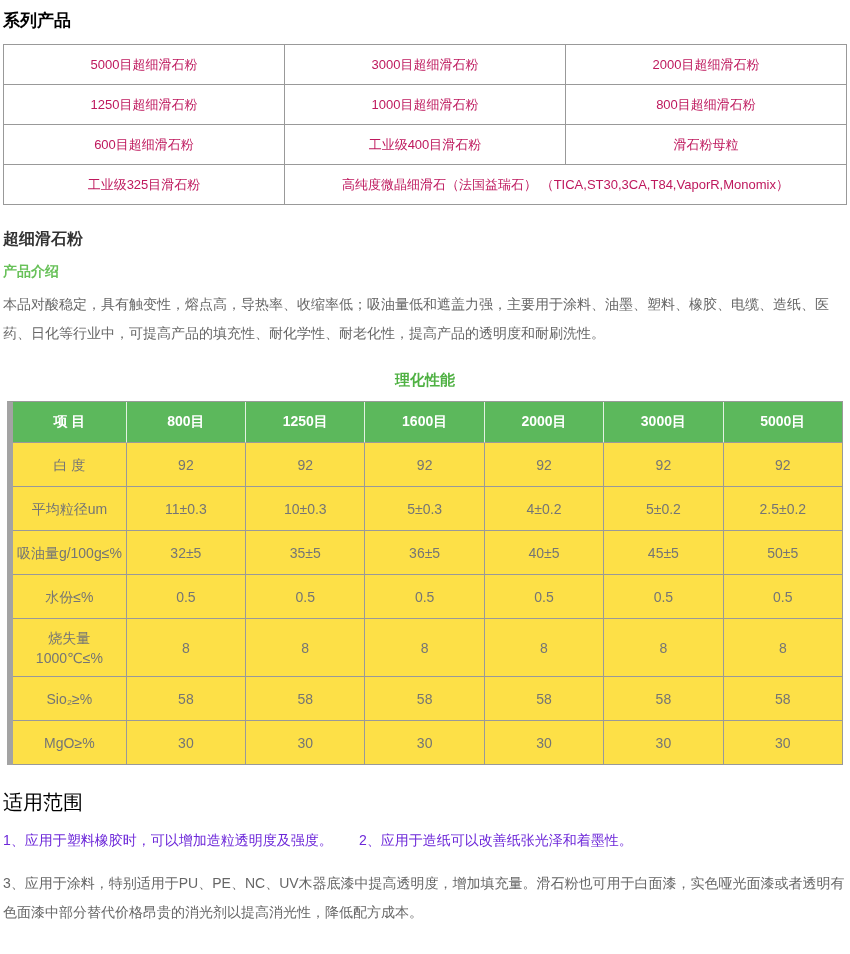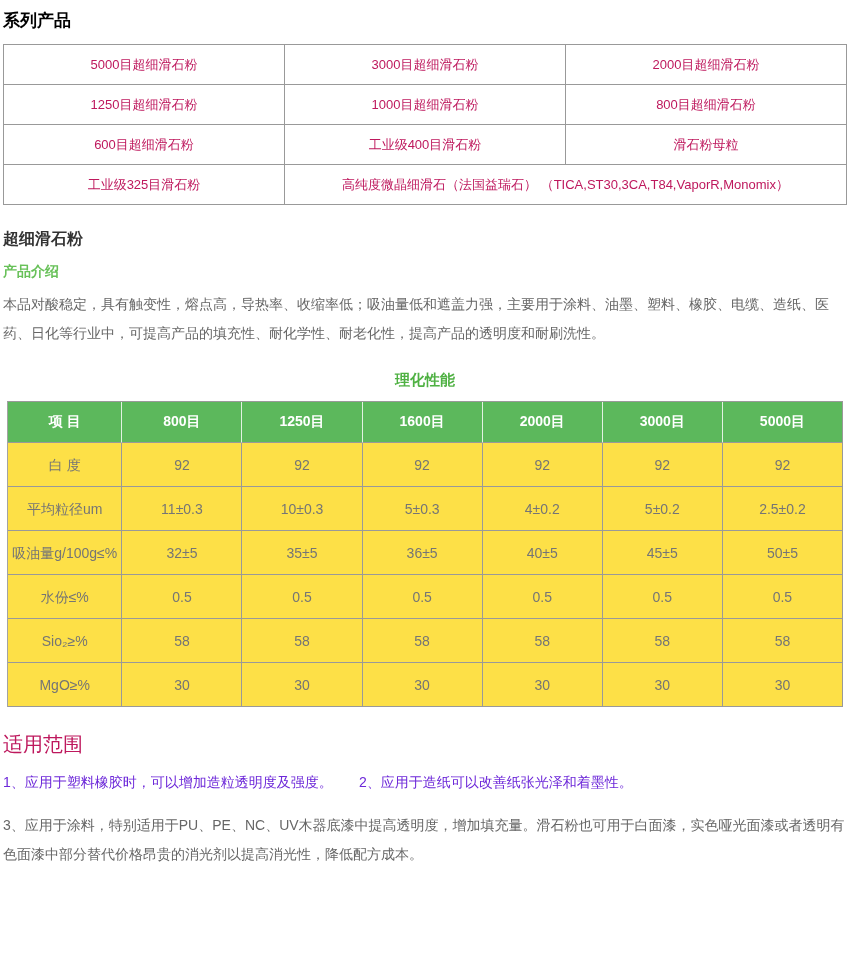--- a/index.html
+++ b/index.html
@@ -8,41 +8,41 @@
     font-family:"Liberation Sans","DejaVu Sans",sans-serif;
     color:#666;
   }
   .page{padding:0 3px;}
 
   
   .h-green{color:#000000;font-size:17px;font-weight:bold;margin:10px 0 0 0;line-height:22px;}
   .h-dark{color:#333;font-size:16px;font-weight:bold;margin:24px 0 0 0;line-height:20px;}
   .h-intro{color:#68c159;font-size:14px;font-weight:bold;margin:13px 0 0 0;line-height:19px;}
   .h-props{color:#4fb143;font-size:15px;font-weight:bold;margin:22px 0 0 0;line-height:19px;text-align:center;}
-  .h-scope{color:#be185d;font-size:20px;font-weight:500;margin:24px 0 0 0;line-height:26px;}
+  .h-scope{color:#000000;font-size:20px;font-weight:500;margin:24px 0 0 0;line-height:26px;}
 
   
   table.series{
     width:100%;border-collapse:collapse;margin-top:12px;
     font-size:13px;color:#be185d;table-layout:fixed;
   }
   table.series td{
     border:1px solid #999;text-align:center;height:39px;
     padding:0 4px;
   }
 
   
   .para{font-size:14px;color:#666;line-height:29px;margin:9px 0 0 0;}
 
   
   table.props{
     width:calc(100% - 8px);margin:12px auto 0 auto;
     border-collapse:separate;border-spacing:0;
     font-size:14px;color:#757575;table-layout:fixed;
-    border-top:1px solid #999;border-left:1px solid #a3a3a3;
+    border-top:1px solid #999;border-left:6px solid #a3a3a3;
   }
   table.props th{
     background:#5cb85c;color:#ffffff;font-weight:bold;height:40px;
     border-right:1px solid #e2f2e2;border-bottom:1px solid #999;
     text-align:center;padding:0 2px;font-size:14px;
   }
   table.props th:last-child{border-right:1px solid #999;}
   table.props td{
     border-right:1px solid #999;border-bottom:1px solid #999;
     text-align:center;height:43px;padding:0 2px;background:#fde047;
@@ -147,20 +147,30 @@
       </tr>
       <tr>
         <td class="lbl">水份≤%</td>
         <td>0.5</td>
         <td>0.5</td>
         <td>0.5</td>
         <td>0.5</td>
         <td>0.5</td>
         <td>0.5</td>
       </tr>
+      <tr class="row-loss">
+        <td class="lbl">烧失量
+1000℃≤%</td>
+        <td>8</td>
+        <td>8</td>
+        <td>8</td>
+        <td>8</td>
+        <td>8</td>
+        <td>8</td>
+      </tr>
       <tr>
         <td class="lbl">Sio₂≥%</td>
         <td>58</td>
         <td>58</td>
         <td>58</td>
         <td>58</td>
         <td>58</td>
         <td>58</td>
       </tr>
       <tr>

